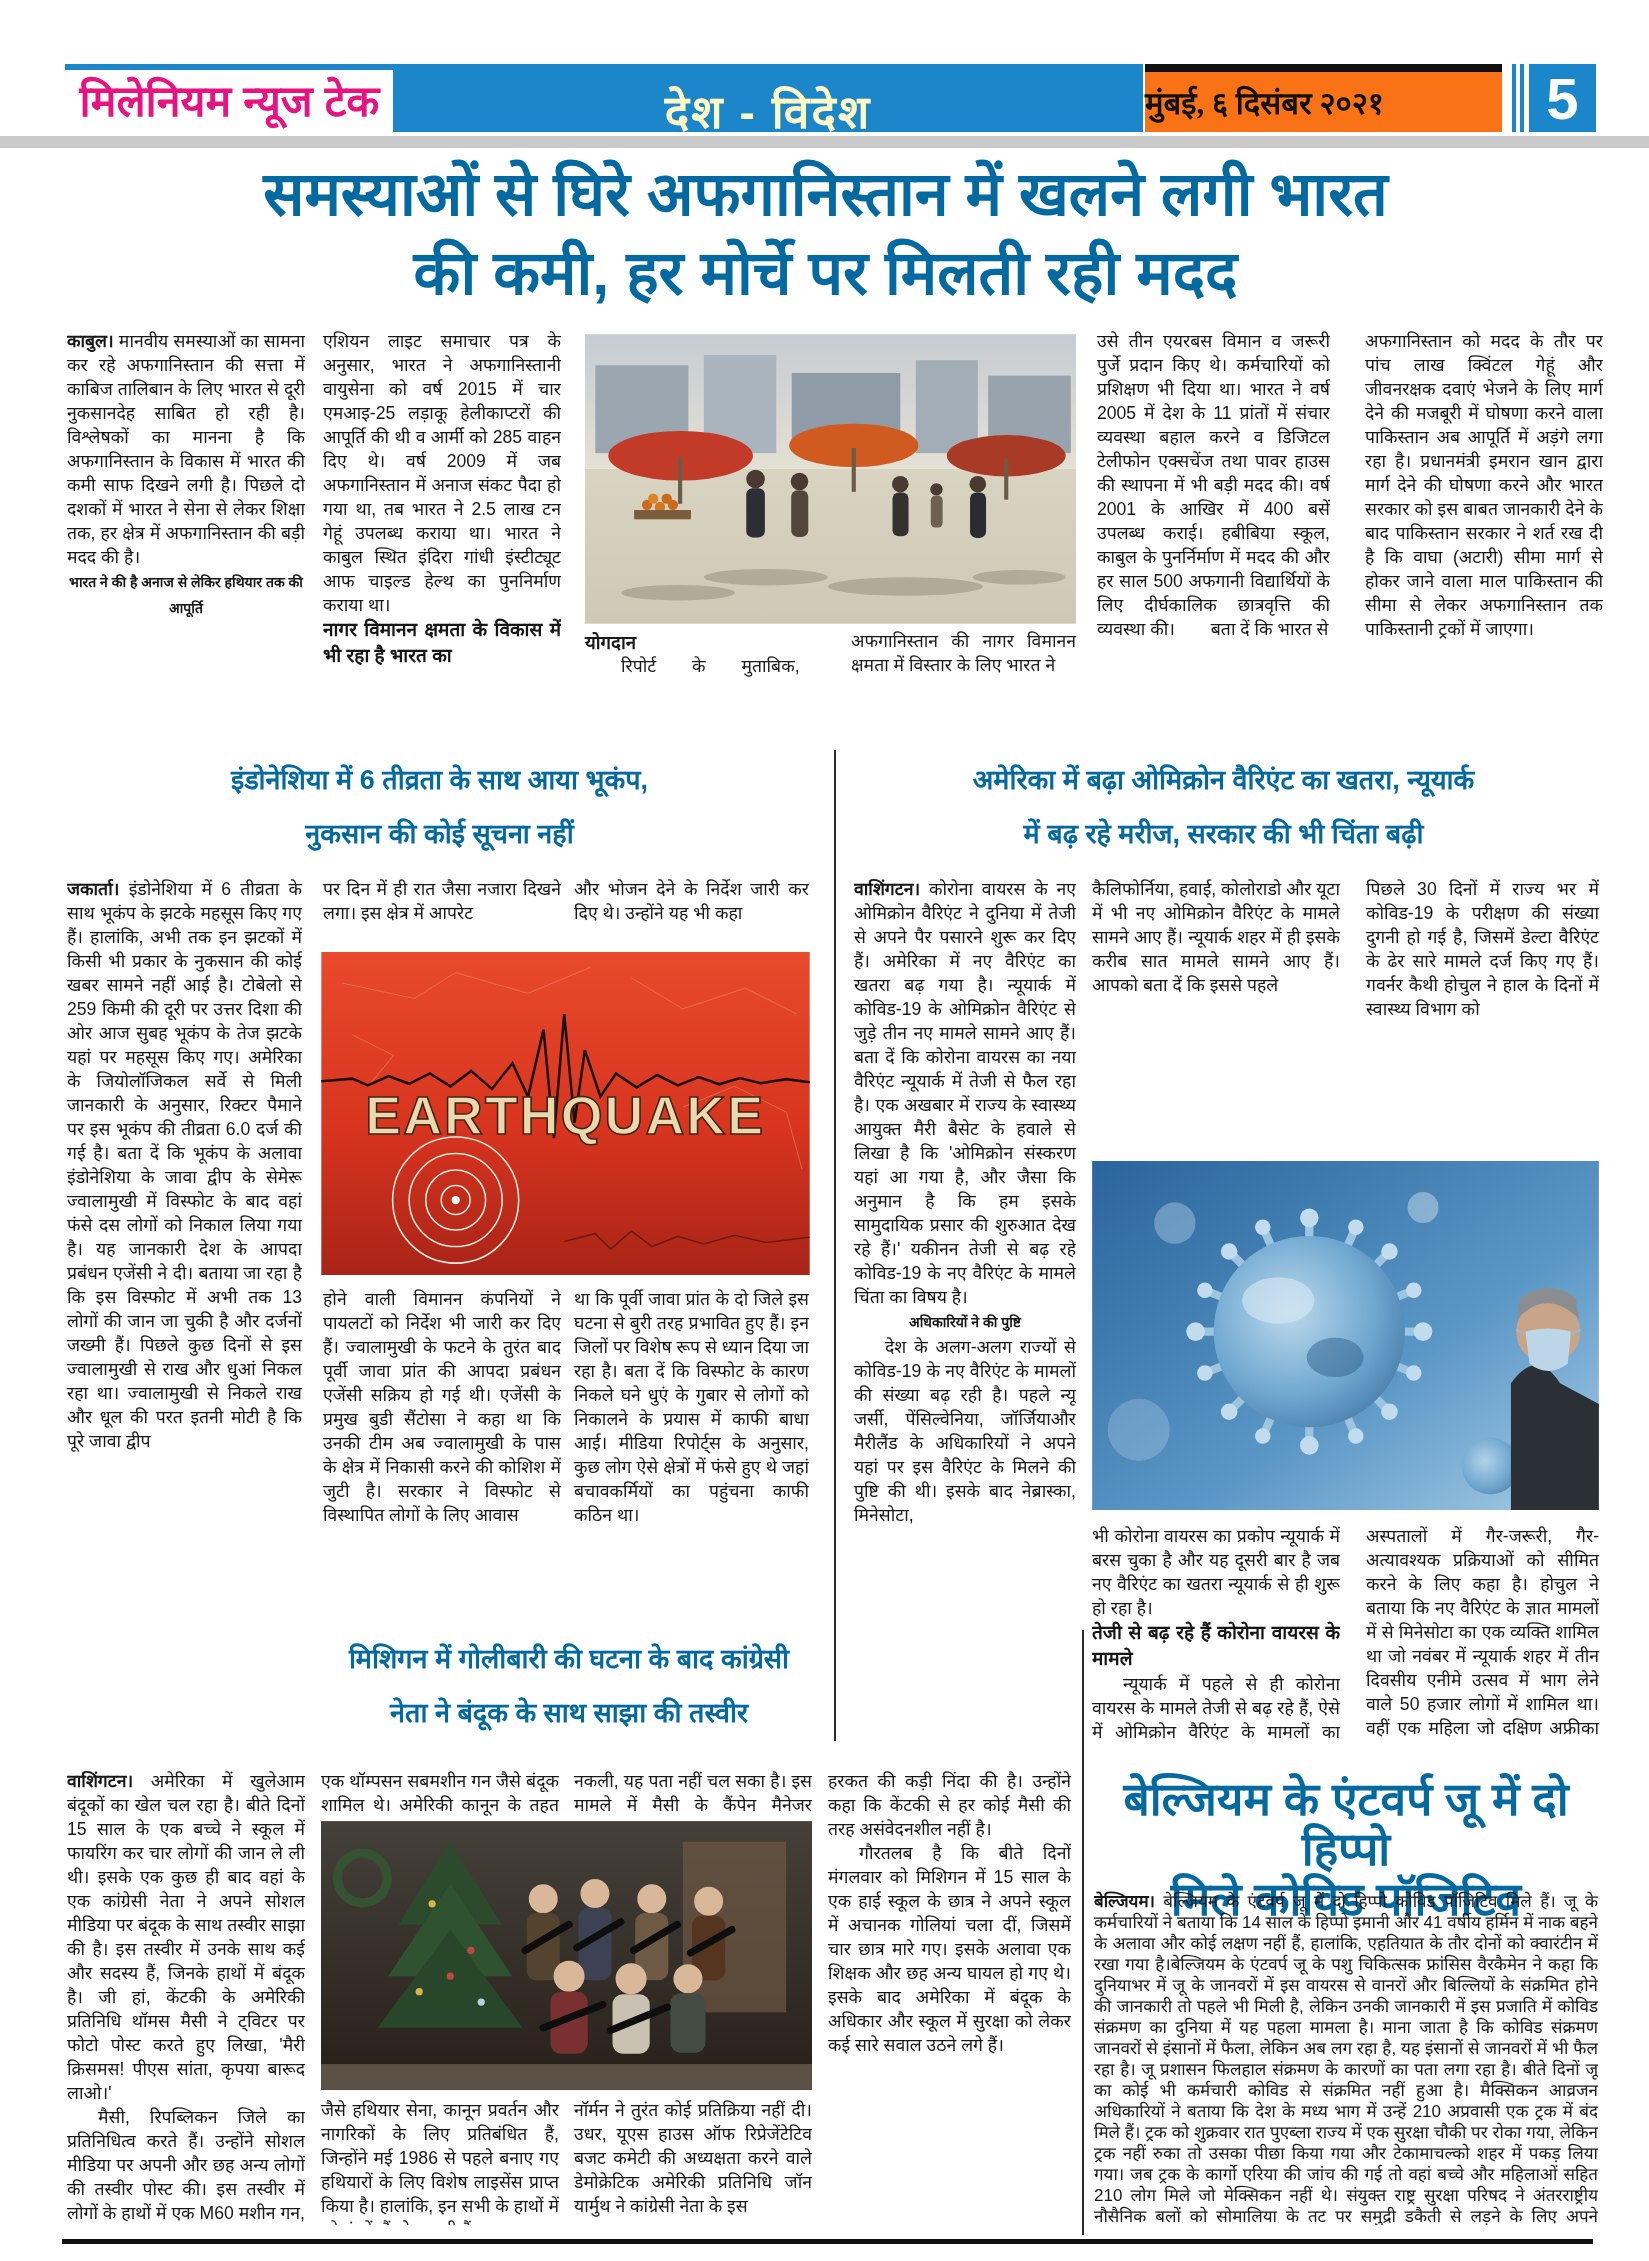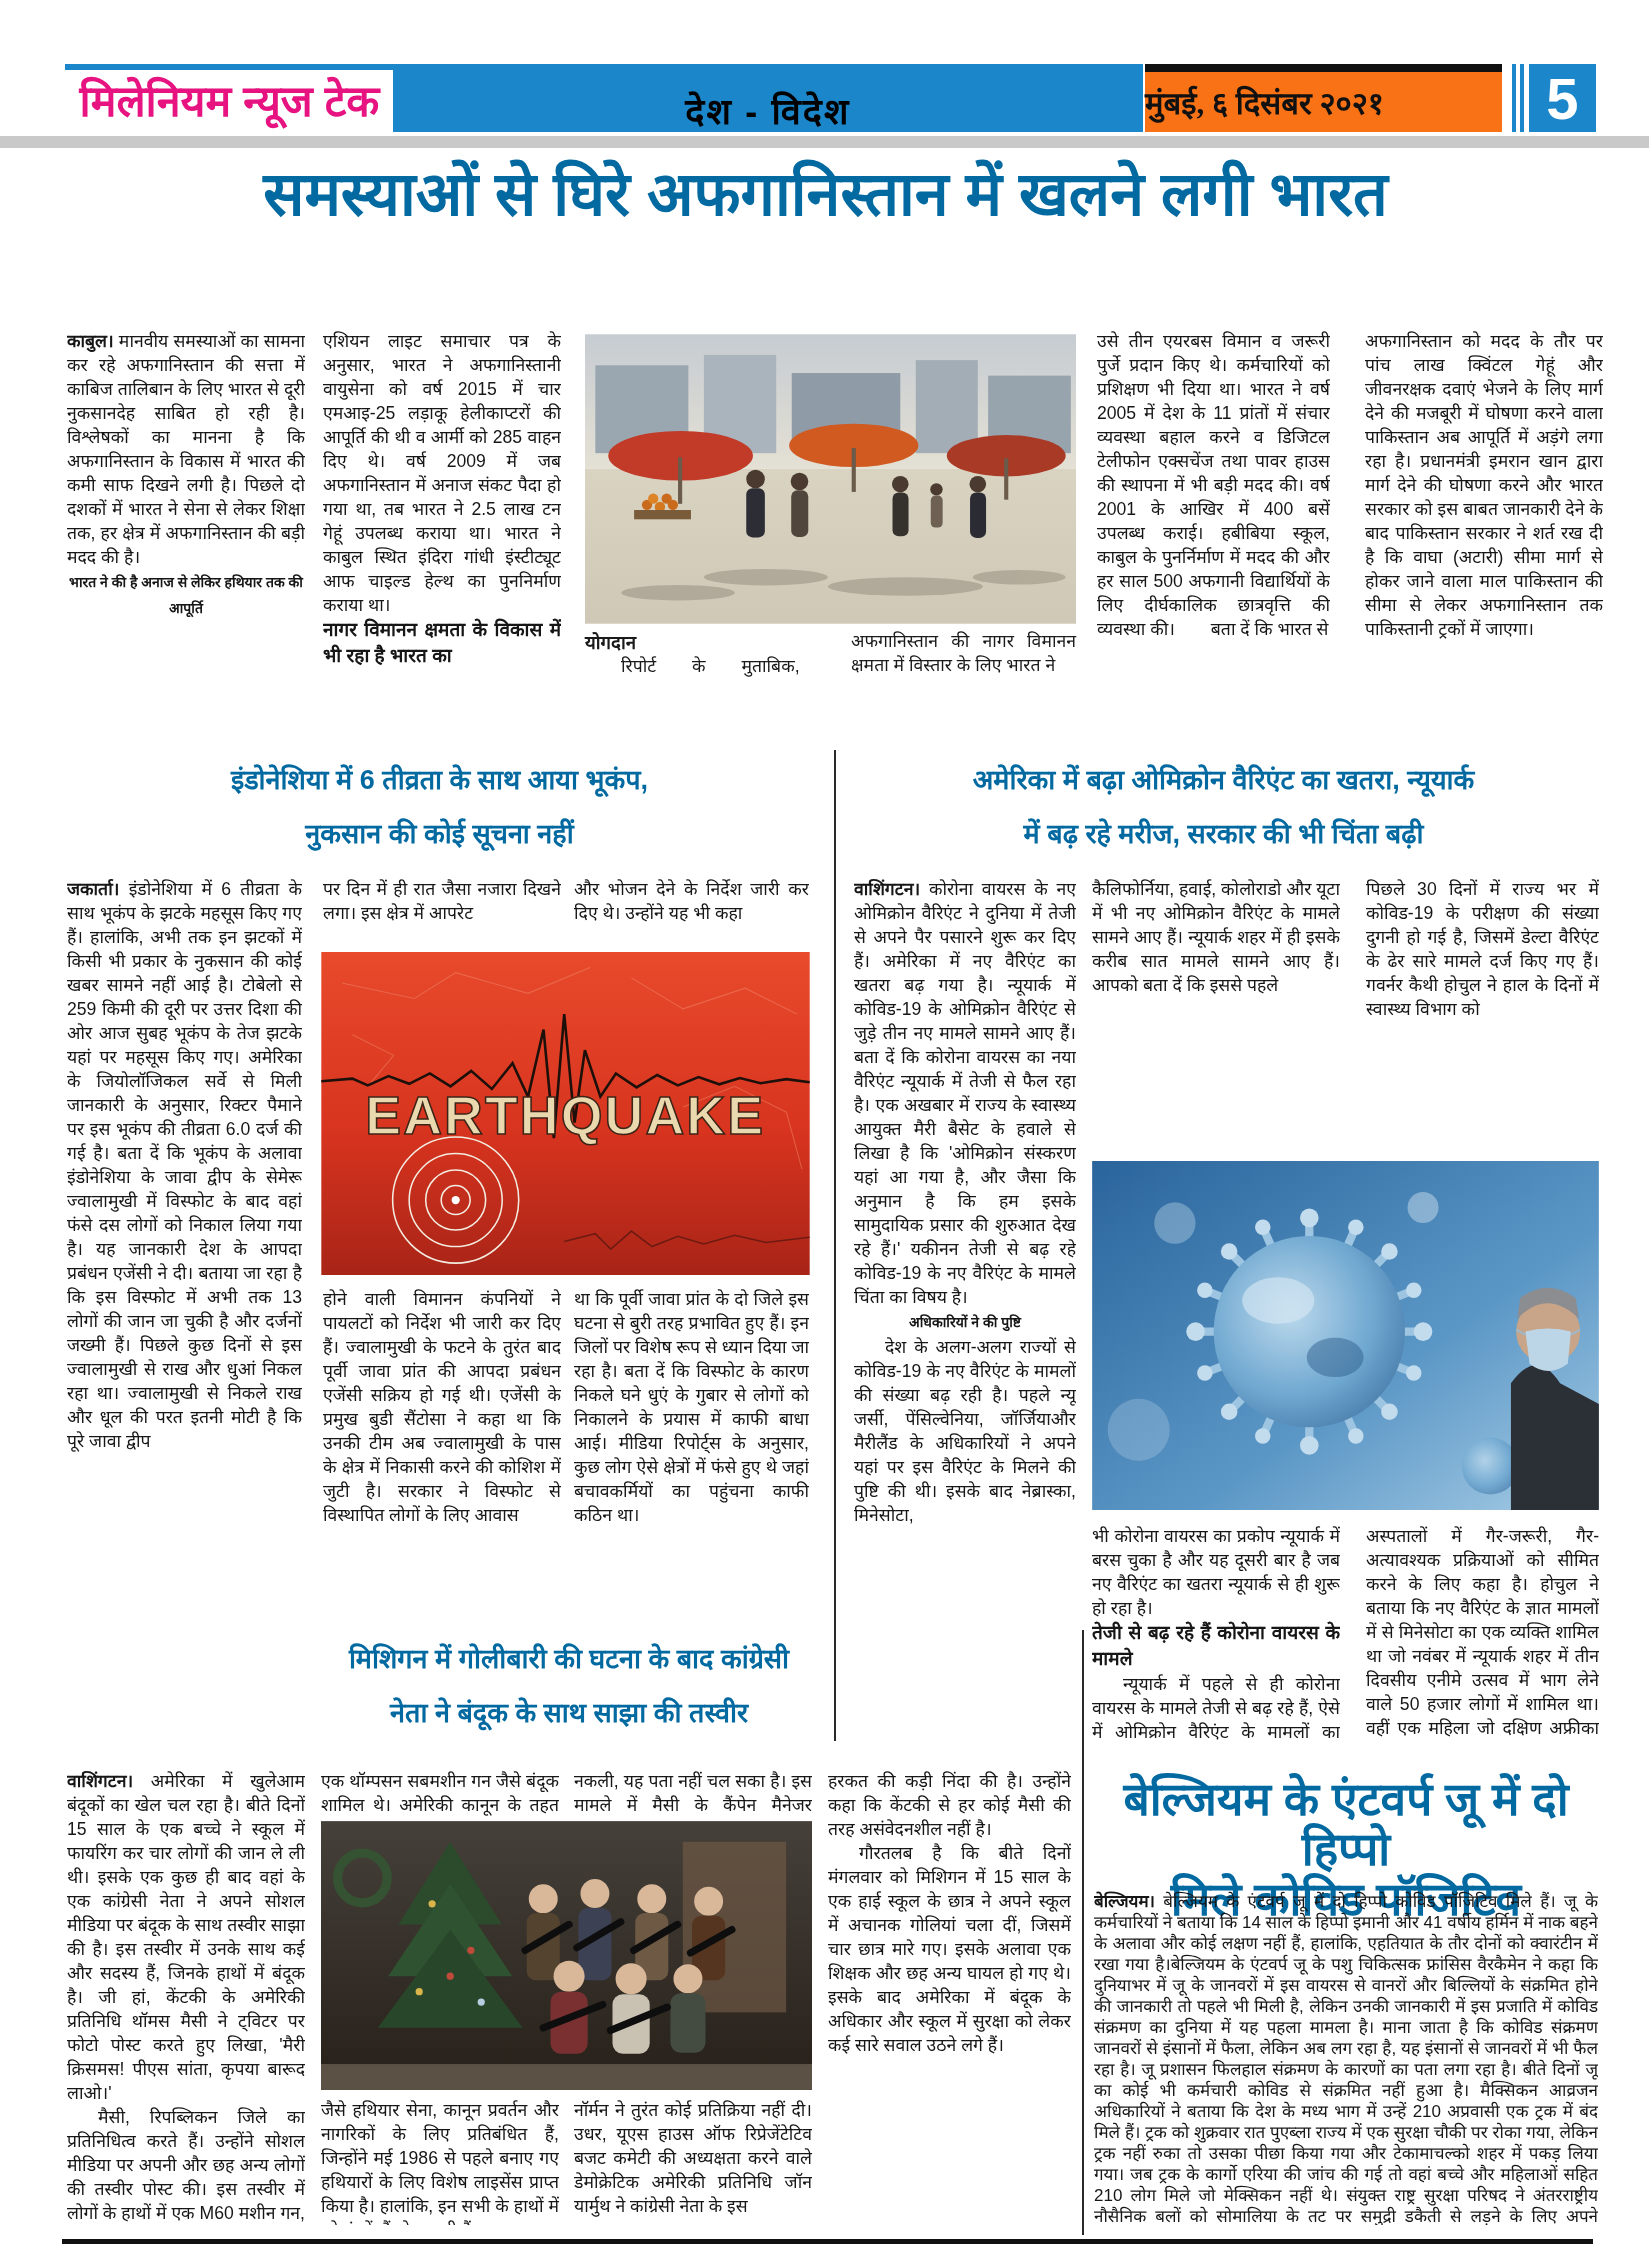--- a/index.html
+++ b/index.html
@@ -6,21 +6,21 @@
   body{
     width:1650px;height:2261px;position:relative;background:#ffffff;
     font-family:"Liberation Sans","DejaVu Sans",sans-serif;color:#1a1a1a;
   }
   .abs{position:absolute;}
   .box{box-sizing:border-box;}
   
   .masthead{background:#ffffff;border-top:6.2px solid #1b86c9;display:flex;justify-content:center;}
   .masthead span{color:#e61380;font-weight:bold;font-size:43px;}
   .section-band{background:#1b86c9;display:flex;align-items:center;justify-content:center;}
-  .section-band span{color:#000000;font-weight:bold;font-size:36px;letter-spacing:2.1px;margin-top:24px;}
+  .section-band span{color:#fef9c3;font-weight:bold;font-size:46px;letter-spacing:2.1px;margin-top:24px;}
   .date-box{background:#f97316;border-top:8.3px solid #111;display:flex;align-items:center;justify-content:flex-start;font-family:Liberation Serif, serif;}
   .date-box span{color:#111;font-weight:bold;font-size:31px;}
   .pageno{background:#1b86c9;display:flex;align-items:center;justify-content:center;}
   .pageno span{color:#fff;font-weight:bold;font-size:58px;}
   .stripe{background:#1b86c9;}
   .grayband{background:#c9c9c9;}
   
   .headline{font-weight:bold;color:#0369a1;text-align:center;}
   .h-main{font-size:61px;line-height:79px;}
   .h-sec{font-size:27px;line-height:54px;}
@@ -52,20 +52,21 @@
 </div>
 <div class="abs stripe" style="left:1512px;top:64px;width:4.1px;height:68px;"></div>
 <div class="abs stripe" style="left:1520px;top:64px;width:4.1px;height:68px;"></div>
 <div class="abs box pageno" style="left:1529px;top:64px;width:67px;height:68px;">
   <span>5</span>
 </div>
 <div class="abs grayband" style="left:0;top:136px;width:1650px;height:12.4px;"></div>
 
 <div class="abs headline h-main" style="left:52px;top:155px;width:1547px;">
   <div>समस्याओं से घिरे अफगानिस्तान में खलने लगी भारत</div>
+  <div>की कमी, हर मोर्चे पर मिलती रही मदद</div>
 </div>
 
 <div class="abs col box" style="left:67px;top:329px;width:238px;height:404px;">
   <span class="dateline">काबुल।</span>
   <span>मानवीय समस्याओं का सामना कर रहे अफगानिस्तान की सत्ता में काबिज तालिबान के लिए भारत से दूरी नुकसानदेह साबित हो रही है। विश्लेषकों का मानना है कि अफगानिस्तान के विकास में भारत की कमी साफ दिखने लगी है। पिछले दो दशकों में भारत ने सेना से लेकर शिक्षा तक, हर क्षेत्र में अफगानिस्तान की बड़ी मदद की है।</span>
   <div class="subhead">भारत ने की है अनाज से लेकिर हथियार तक की आपूर्ति</div>
 </div>
 
 <div class="abs col box" style="left:323px;top:329px;width:238px;height:404px;">
   <span>एशियन लाइट समाचार पत्र के अनुसार, भारत ने अफगानिस्तानी वायुसेना को वर्ष 2015 में चार एमआइ-25 लड़ाकू हेलीकाप्टरों की आपूर्ति की थी व आर्मी को 285 वाहन दिए थे। वर्ष 2009 में जब अफगानिस्तान में अनाज संकट पैदा हो गया था, तब भारत ने 2.5 लाख टन गेहूं उपलब्ध कराया था। भारत ने काबुल स्थित इंदिरा गांधी इंस्टीट्यूट आफ चाइल्ड हेल्थ का पुननिर्माण कराया था।</span>

